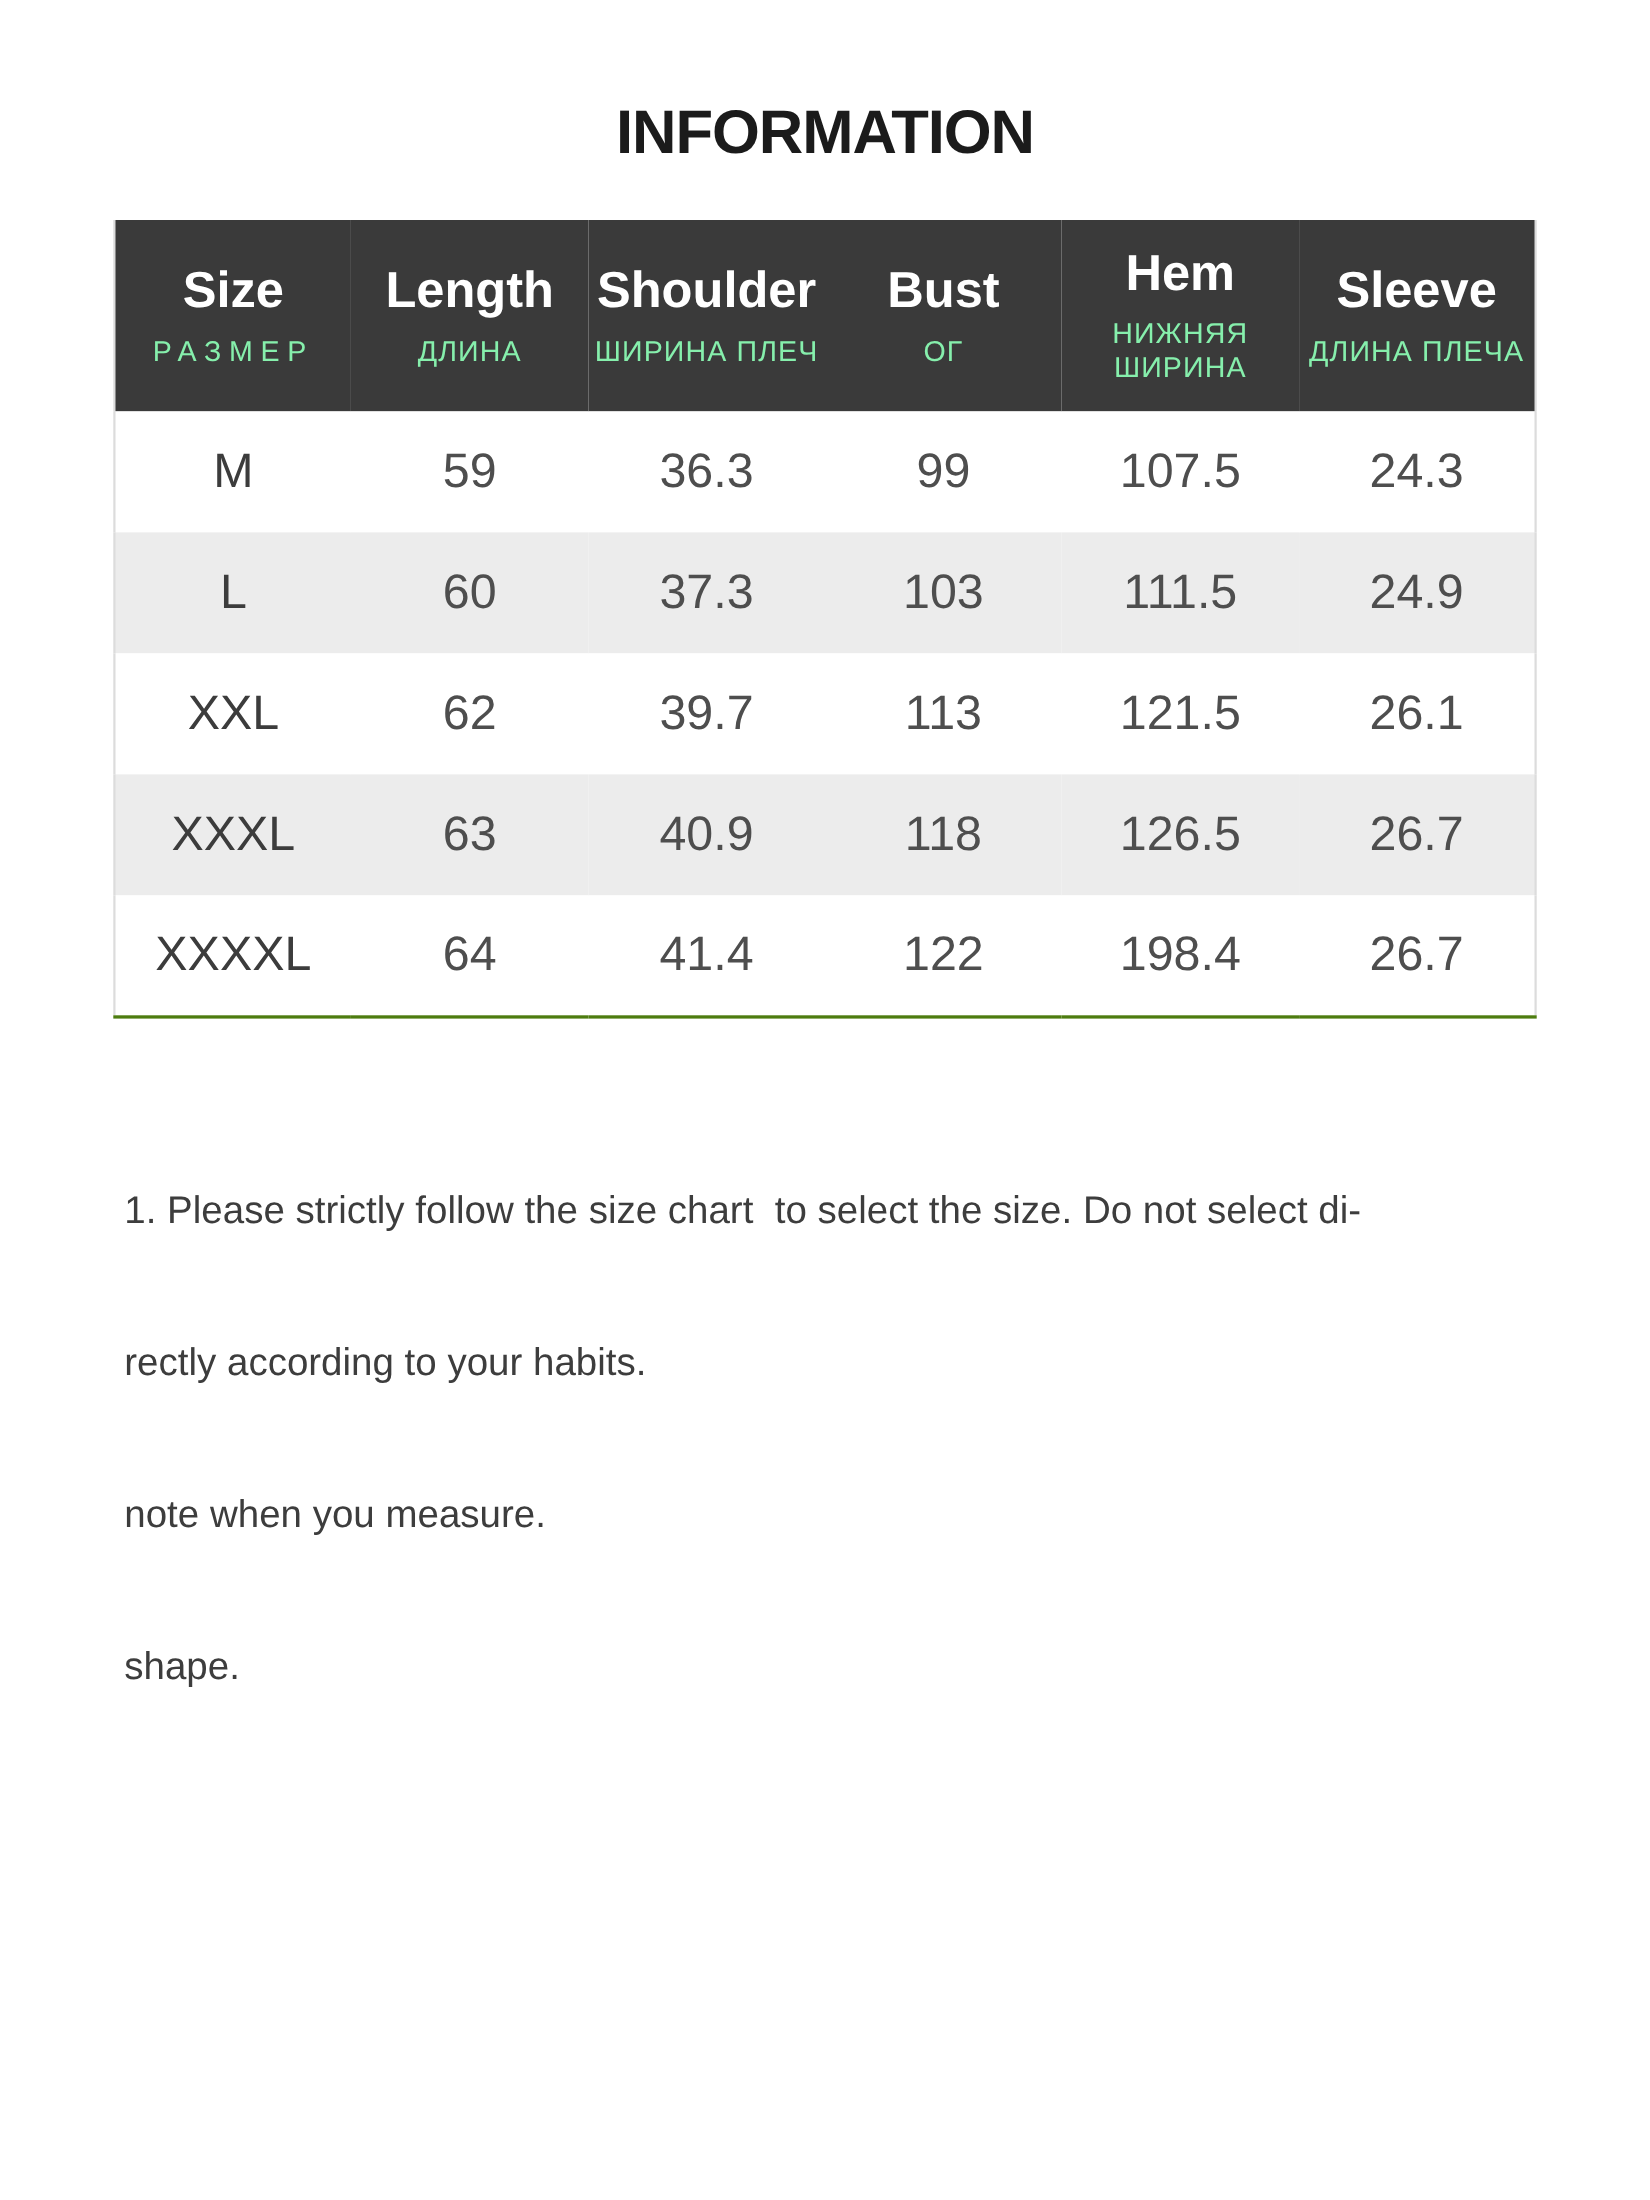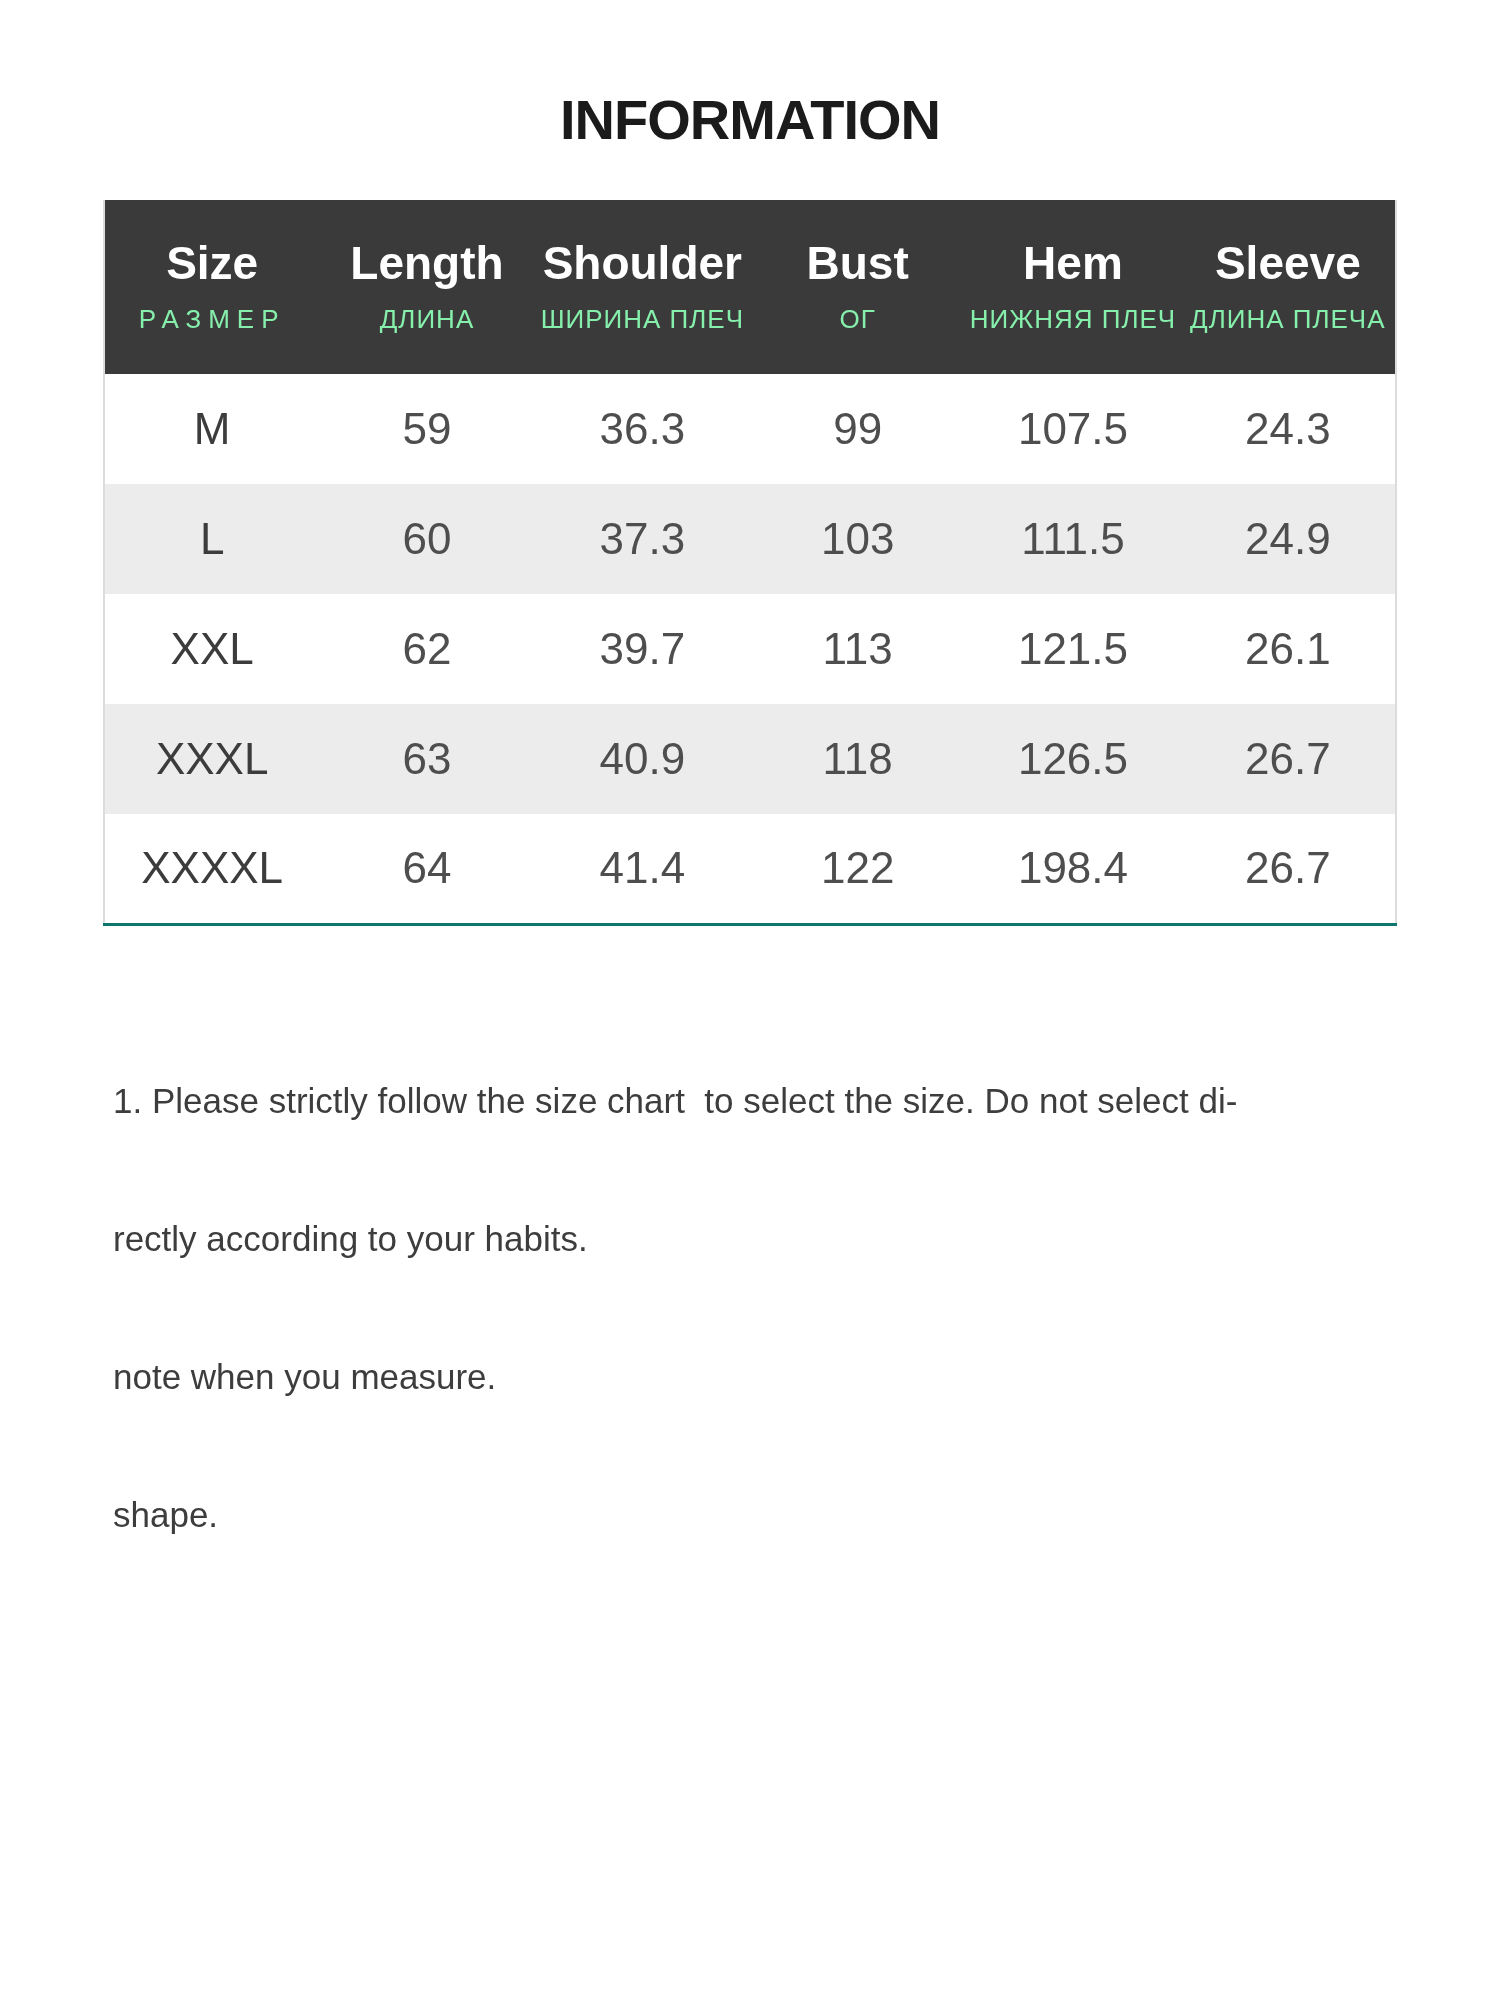--- a/index.html
+++ b/index.html
@@ -29,21 +29,21 @@
   
   .table-wrap {
     margin: 52px 23px 0 23px;
   }
   table.size-table {
     width: 100%;
     border-collapse: collapse;
     table-layout: fixed;
     border-left: 2px solid #dcdcdc;
     border-right: 2px solid #dcdcdc;
-    border-bottom: 3px solid #0f766e;
+    border-bottom: 3px solid #4d7c0f;
   }
   .size-table thead th {
     background: var(--header-bg, #3a3a3a);
     height: 174px;
     vertical-align: middle;
     padding: 0;
   }
   .size-table .h-en {
     color: #ffffff;
     font-size: 46px;
@@ -114,21 +114,21 @@
           <th>
             <div class="h-en">Shoulder</div>
             <div class="h-ru">ШИРИНА ПЛЕЧ</div>
           </th>
           <th>
             <div class="h-en">Bust</div>
             <div class="h-ru">ОГ</div>
           </th>
           <th>
             <div class="h-en">Hem</div>
-            <div class="h-ru">НИЖНЯЯ ПЛЕЧ</div>
+            <div class="h-ru">НИЖНЯЯ ШИРИНА</div>
           </th>
           <th>
             <div class="h-en">Sleeve</div>
             <div class="h-ru">ДЛИНА ПЛЕЧА</div>
           </th>
         </tr>
       </thead>
       <tbody>
         <tr>
           <td class="size-cell">M</td>

